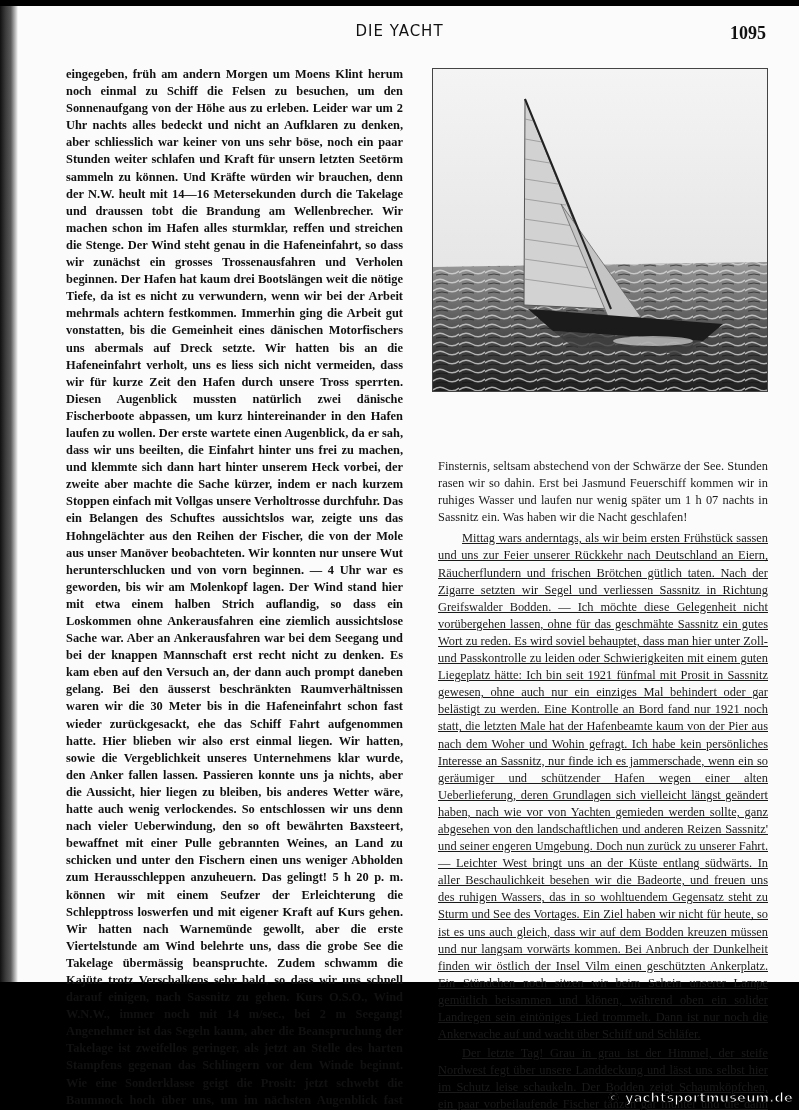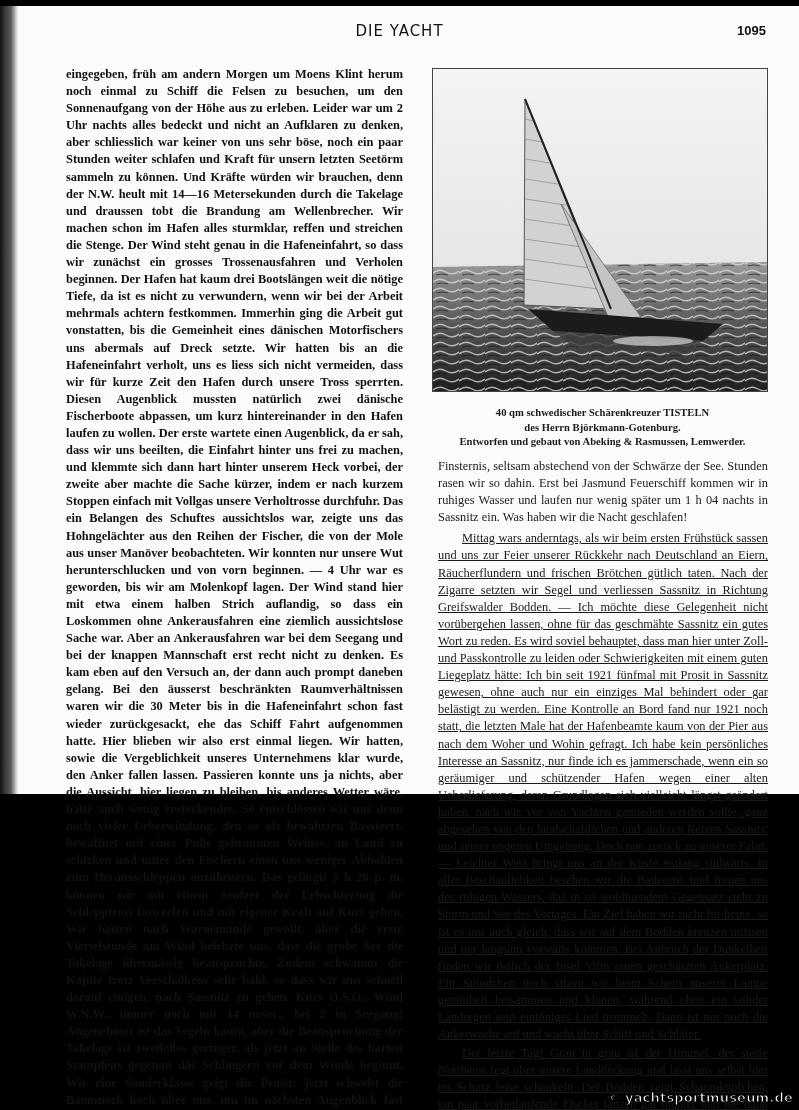--- a/index.html
+++ b/index.html
@@ -3,39 +3,39 @@
 <meta charset="utf-8">
 <style>
   html, body { margin:0; padding:0; }
   body {
     width:799px; height:1110px; position:relative; overflow:hidden;
     background:#000;
     font-family:"Liberation Serif","DejaVu Serif",serif;
     color:#1a1a1a;
   }
   .page {
-    position:absolute; left:0; top:6px; width:799px; height:788px;
+    position:absolute; left:0; top:6px; width:799px; height:976px;
     background:#fbfbfb;
   }
   .binding {
     position:absolute; left:0; top:0; width:18px; height:100%;
     background:linear-gradient(to right,#111 0%,#3a3a3a 30%,#5a5a5a 60%,#cfcfcf 90%,#fbfbfb 100%);
   }
   .running-head {
     position:absolute; top:16px; left:0; width:799px; height:22px;
   }
   .running-title {
     position:absolute; left:0; width:799px; text-align:center;
     font-family:"DejaVu Sans","Liberation Sans",sans-serif;
     font-size:15px; letter-spacing:1px; color:#111;
   }
   .page-number {
     position:absolute; right:33px; top:1px;
-    font-family:Liberation Sans, sans-serif;
-    font-size:13px; font-weight:bold; color:#111;
+    font-family:Liberation Serif, serif;
+    font-size:18px; font-weight:bold; color:#111;
   }
   .col {
     position:absolute; font-size:12.4px; line-height:17.1px;
     text-align:justify; hyphens:manual;
   }
   .col-left { left:66px; top:60px; width:337px; }
   .col-right { left:438px; top:452px; width:330px; }
   .col p { margin:0; }
   .col p.indent { text-indent:24px;text-decoration:underline; }
   .left-text { font-weight:bold; color:#111; }
@@ -108,26 +108,21 @@
       <path d="M128 135 L208 248 L176 250 Z" fill="#c4c4c4" stroke="#666" stroke-width="0.8"></path>
 
       <line x1="92" y1="30" x2="178" y2="240" stroke="#222" stroke-width="2"></line>
 
       <path d="M95 240 L290 255 L270 272 L120 262 Z" fill="#1b1b1b"></path>
       <path d="M120 262 L270 272 L250 285 L140 278 Z" fill="#3c3c3c" opacity="0.8"></path>
       <ellipse cx="220" cy="272" rx="40" ry="5" fill="#eee" opacity="0.6"></ellipse>
     </svg>
   </div>
 
-  <div class="caption">
-    <div>40 qm schwedischer Schärenkreuzer TISTELN</div>
-    <div>des Herrn Björkmann-Gotenburg.</div>
-    <div>Entworfen und gebaut von Abeking &amp; Rasmussen, Lemwerder.</div>
-  </div>
 
   <div class="col col-right">
-    <p>Finsternis, seltsam abstechend von der Schwärze der See. Stunden rasen wir so dahin. Erst bei Jasmund Feuerschiff kommen wir in ruhiges Wasser und laufen nur wenig später um 1 h 04 nachts in Sassnitz ein. Was haben wir die Nacht geschlafen!</p>
+    <p>Finsternis, seltsam abstechend von der Schwärze der See. Stunden rasen wir so dahin. Erst bei Jasmund Feuerschiff kommen wir in ruhiges Wasser und laufen nur wenig später um 1 h 07 nachts in Sassnitz ein. Was haben wir die Nacht geschlafen!</p>
     <p class="indent" style="margin-top:4px;">Mittag wars anderntags, als wir beim ersten Frühstück sassen und uns zur Feier unserer Rückkehr nach Deutsch­land an Eiern, Räucherflundern und frischen Brötchen güt­lich taten. Nach der Zigarre setzten wir Segel und verliessen Sassnitz in Richtung Greifswalder Bodden. — Ich möchte diese Gelegenheit nicht vorübergehen lassen, ohne für das geschmähte Sassnitz ein gutes Wort zu reden. Es wird soviel behauptet, dass man hier unter Zoll- und Passkontrolle zu leiden oder Schwierigkeiten mit einem guten Liegeplatz hätte: Ich bin seit 1921 fünfmal mit Prosit in Sassnitz gewesen, ohne auch nur ein einziges Mal behindert oder gar belästigt zu werden. Eine Kontrolle an Bord fand nur 1921 noch statt, die letzten Male hat der Hafenbeamte kaum von der Pier aus nach dem Woher und Wohin gefragt. Ich habe kein persön­liches Interesse an Sassnitz, nur finde ich es jammerschade, wenn ein so geräumiger und schützender Hafen wegen einer alten Ueberlieferung, deren Grundlagen sich vielleicht längst geändert haben, nach wie vor von Yachten gemieden werden sollte, ganz abgesehen von den landschaftlichen und anderen Reizen Sassnitz' und seiner engeren Umgebung. Doch nun zurück zu unserer Fahrt. — Leichter West bringt uns an der Küste entlang südwärts. In aller Beschaulichkeit besehen wir die Badeorte, und freuen uns des ruhigen Wassers, das in so wohltuendem Gegensatz steht zu Sturm und See des Vor­tages. Ein Ziel haben wir nicht für heute, so ist es uns auch gleich, dass wir auf dem Bodden kreuzen müssen und nur langsam vorwärts kommen. Bei Anbruch der Dunkelheit finden wir östlich der Insel Vilm einen geschützten Anker­platz. Ein Stündchen noch sitzen wir beim Schein unserer Lampe gemütlich beisammen und klönen, während oben ein solider Landregen sein eintöniges Lied trommelt. Dann ist nur noch die Ankerwache auf und wacht über Schiff und Schläfer.</p>
     <p class="indent" style="margin-top:2px;">Der letzte Tag! Grau in grau ist der Himmel, der steife Nordwest fegt über unsere Landdeckung und lässt uns selbst hier im Schutz leise schaukeln. Der Bodden zeigt Schaumköpfchen, ein paar vorbeilaufende Fischer tanzen gar munter und die dann und wann einsetzenden Regenböen</p>
   </div>
 
   <div class="watermark">© yachtsportmuseum.de</div>
 </div>
 
 </body></html>

